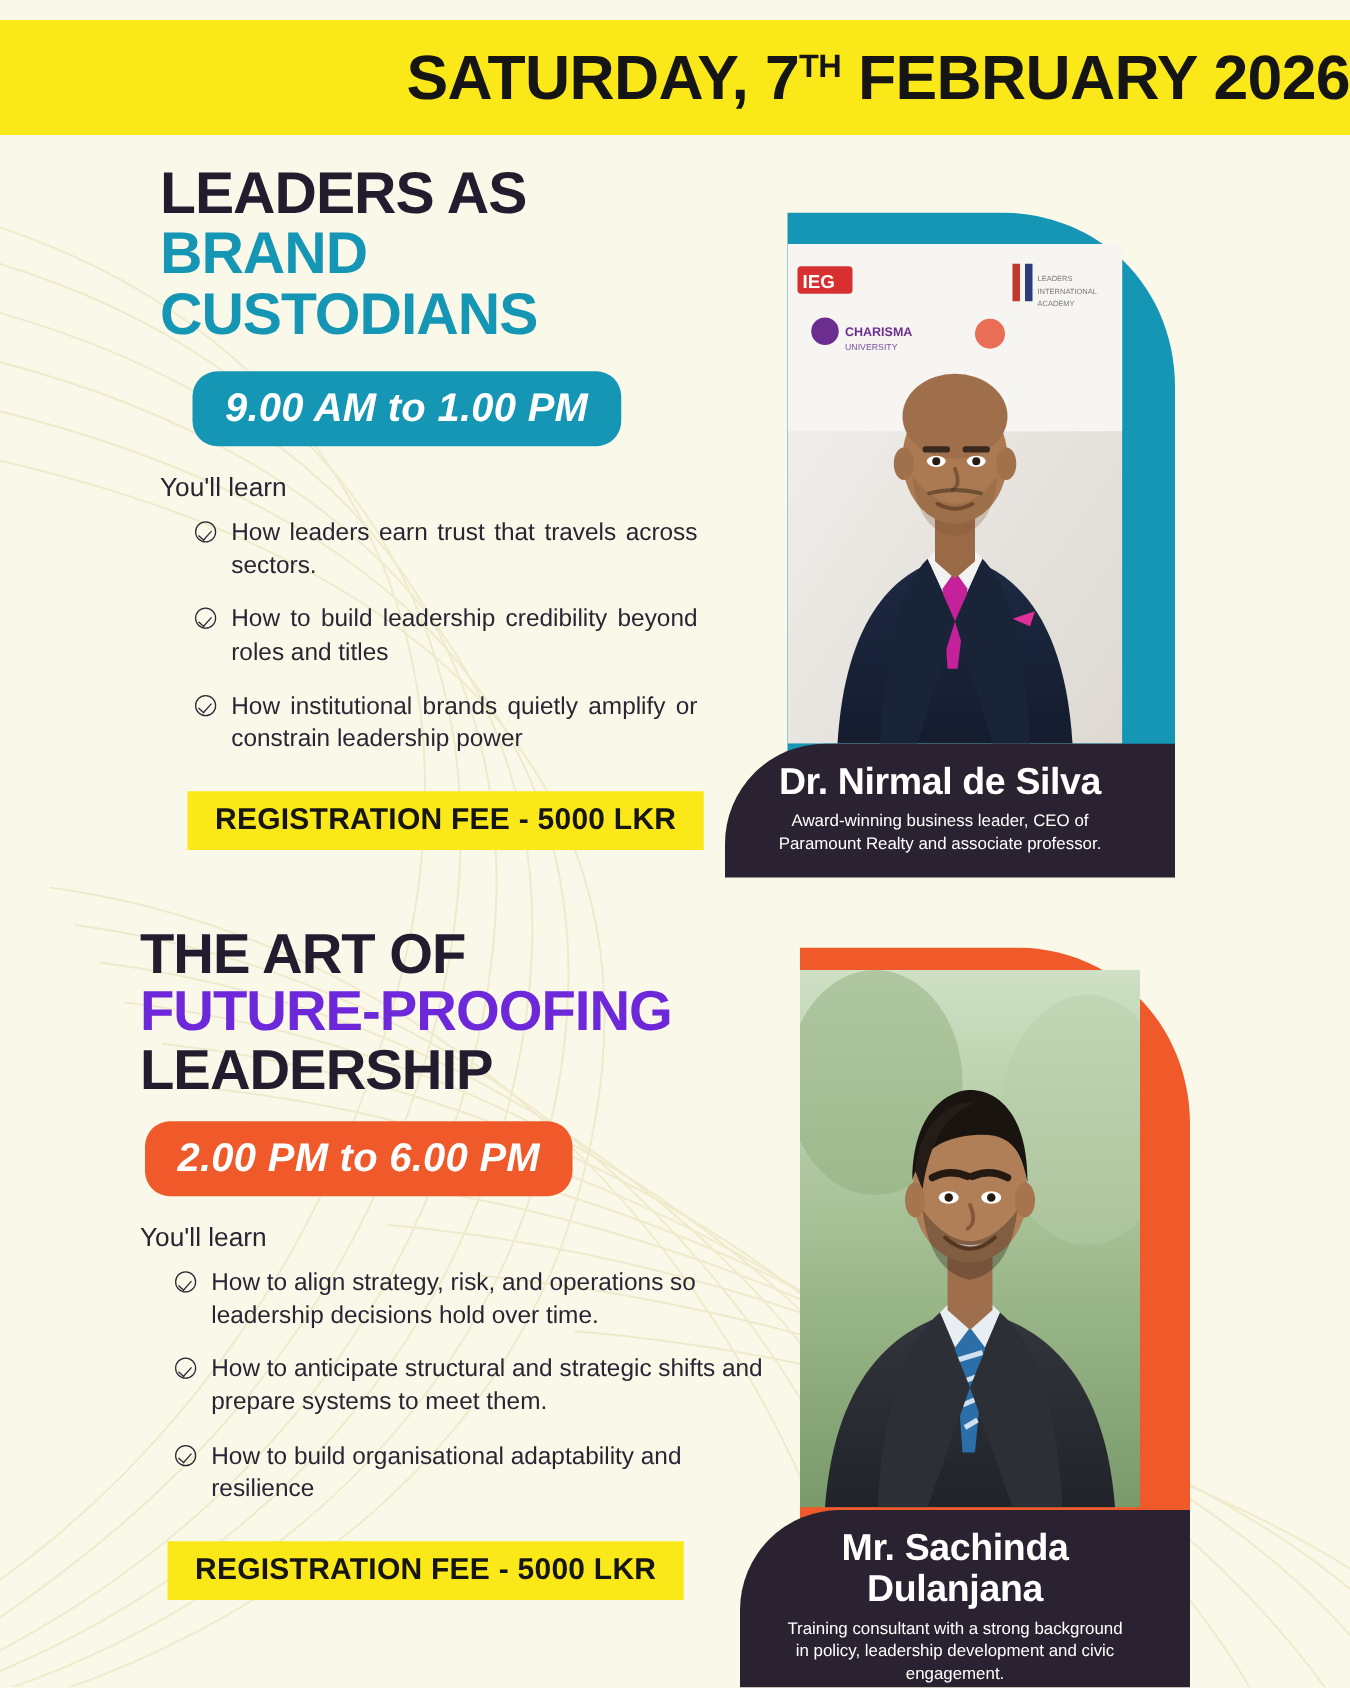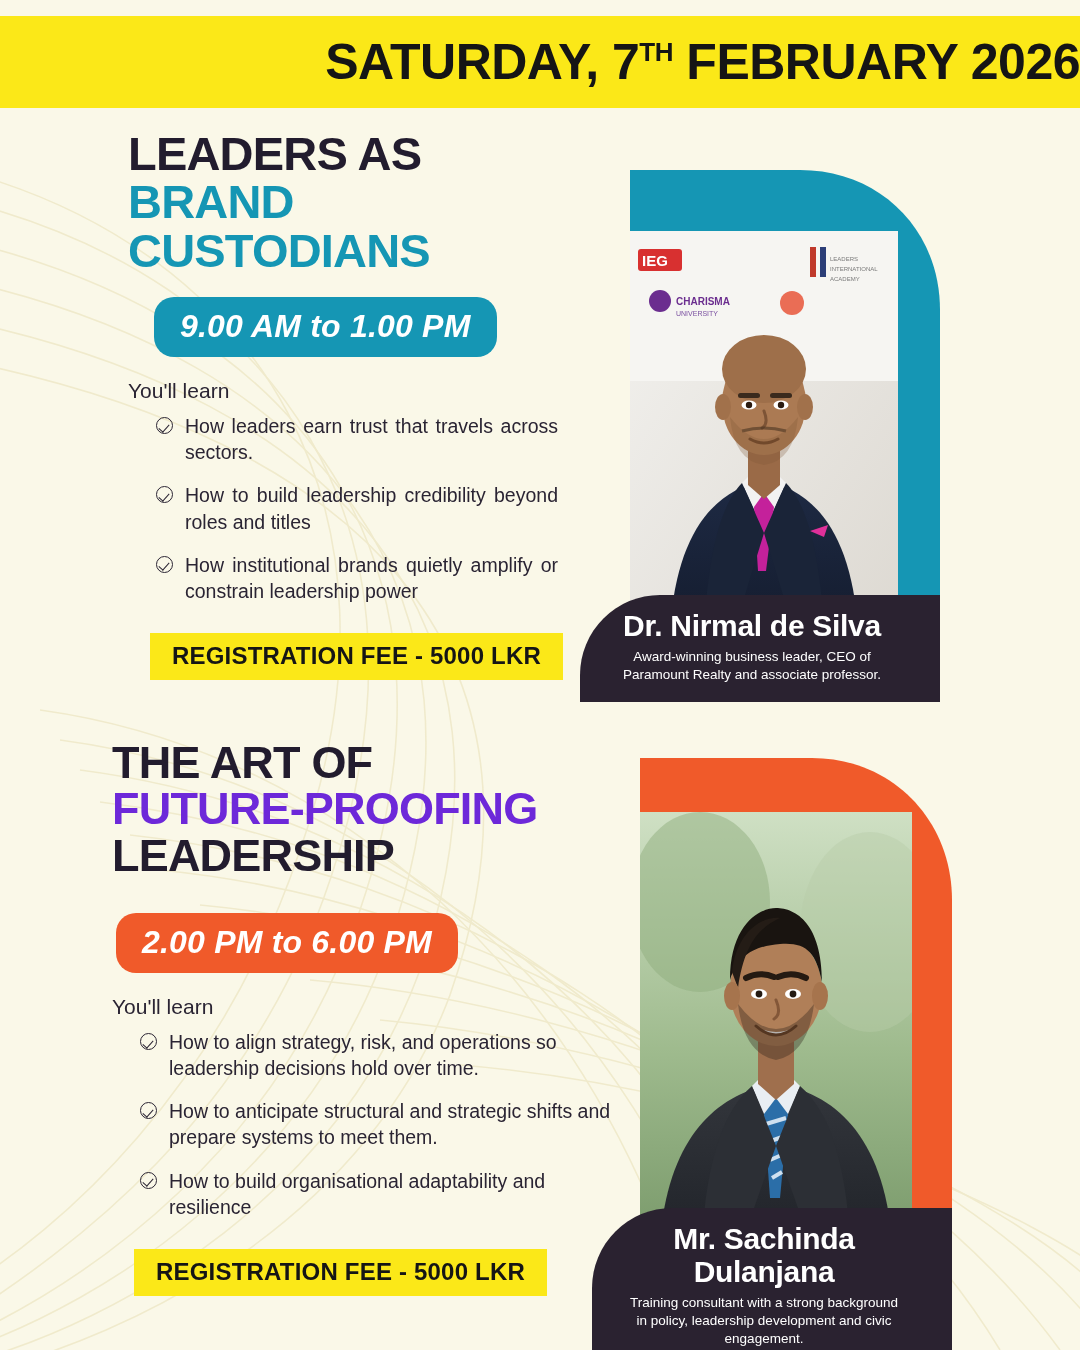--- a/index.html
+++ b/index.html
@@ -144,21 +144,20 @@
 
   
   .speaker {
     position: absolute;
   }
   #speaker-1 { left: 580px; top: 40px; width: 360px; height: 530px; }
   #speaker-2 { left: 592px; top: 18px; width: 360px; height: 550px; }
   .photo-frame {
     position: absolute;
     overflow: hidden;
-    margin-top: 36px;
   }
   #speaker-1 .photo-frame { left: 50px; top: 25px; width: 268px; height: 400px; }
   #speaker-2 .photo-frame { left: 48px; top: 18px; width: 272px; height: 430px; }
 
   .name-plate {
     position: absolute;
     background: #2a2230;
     color: #fff;
     text-align: center;
     border-top-left-radius: 80px;
@@ -326,21 +325,21 @@
 
   <div class="session" id="session-2">
 
     <div class="text-col">
       <div class="title-block">
         <span class="title-dark">THE ART OF</span>
         <span class="title-accent-2">FUTURE-PROOFING</span>
         <span class="title-dark">LEADERSHIP</span>
       </div>
 
-      <div style="margin-top:34px; padding-left:4px;">
+      <div style="margin-top:18px; padding-left:4px;">
         <span class="time-pill orange">2.00 PM to 6.00 PM</span>
       </div>
 
       <div class="youll-learn">You'll learn</div>
 
       <ul class="bullets">
         <li class="bullet">
           <span class="tick"></span>
           <span class="btext">How to align strategy, risk, and operations so leadership decisions hold over time.</span>
         </li>

